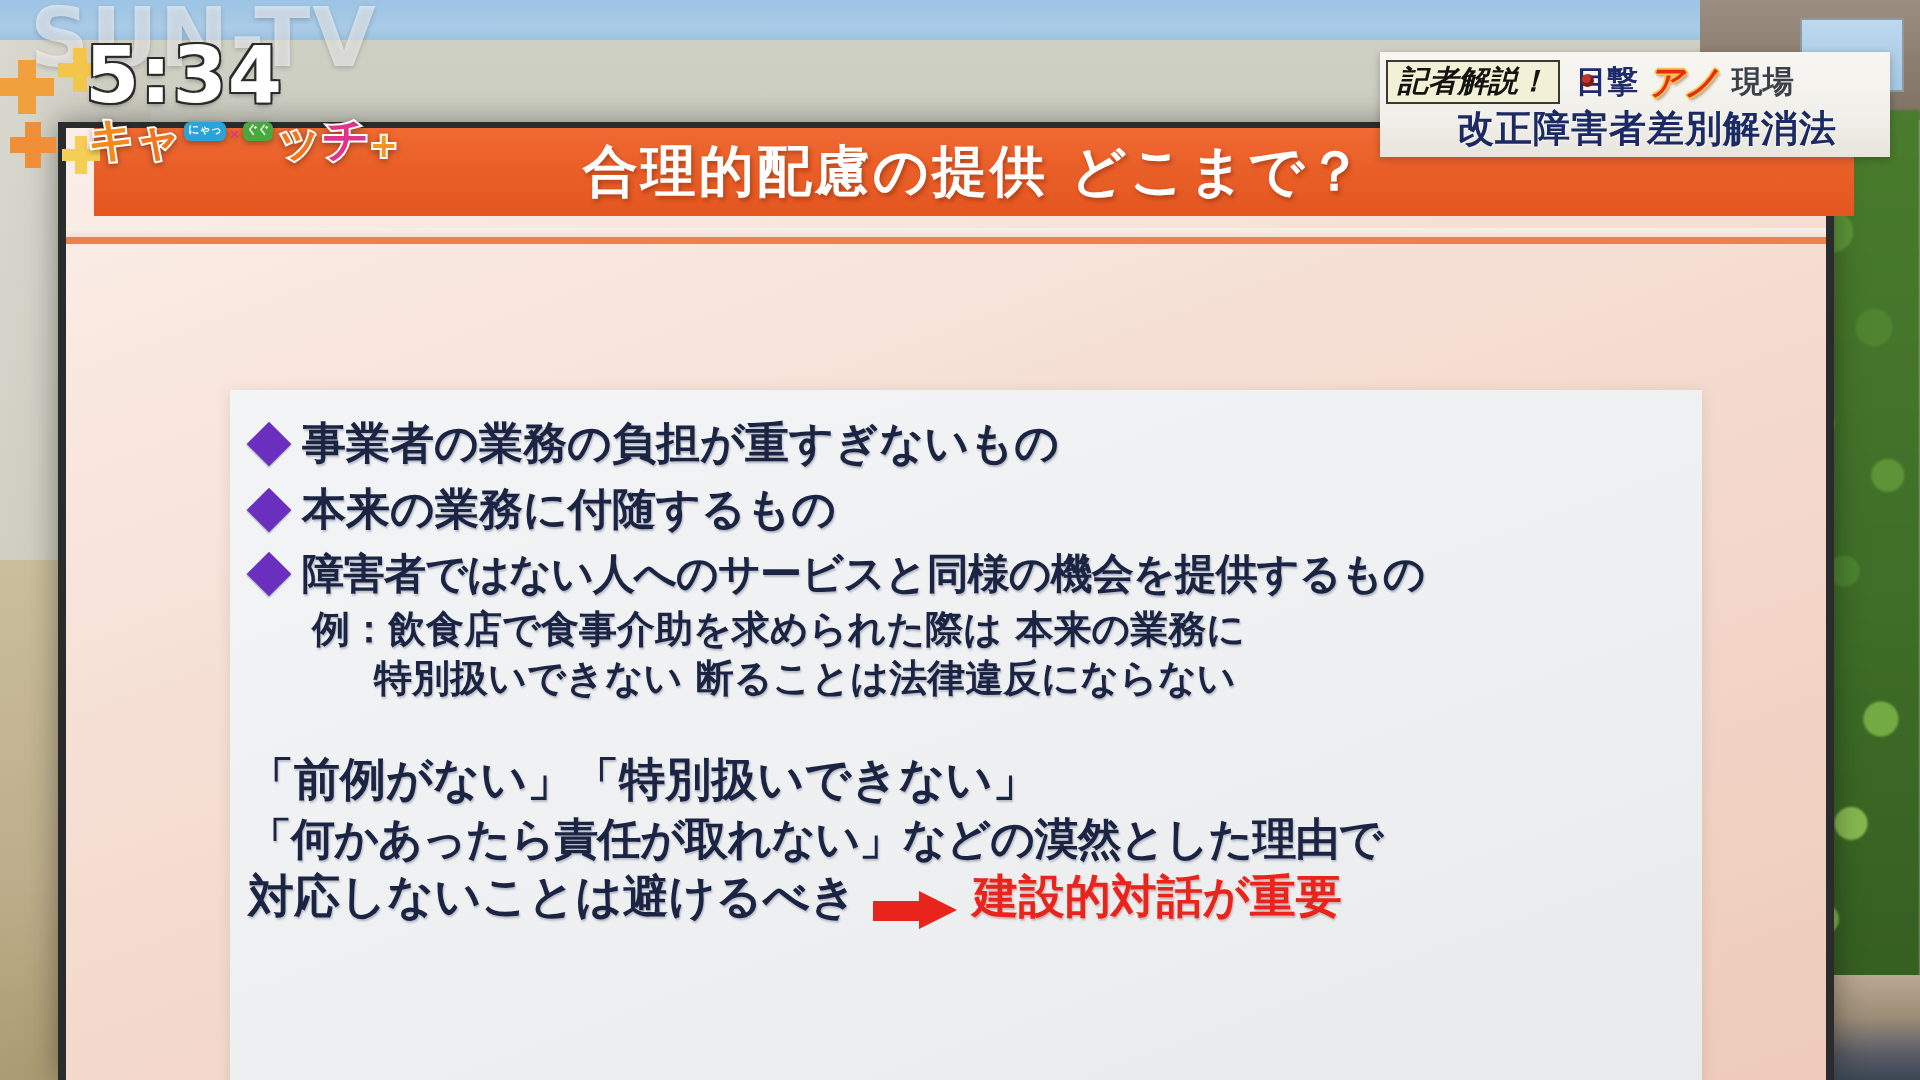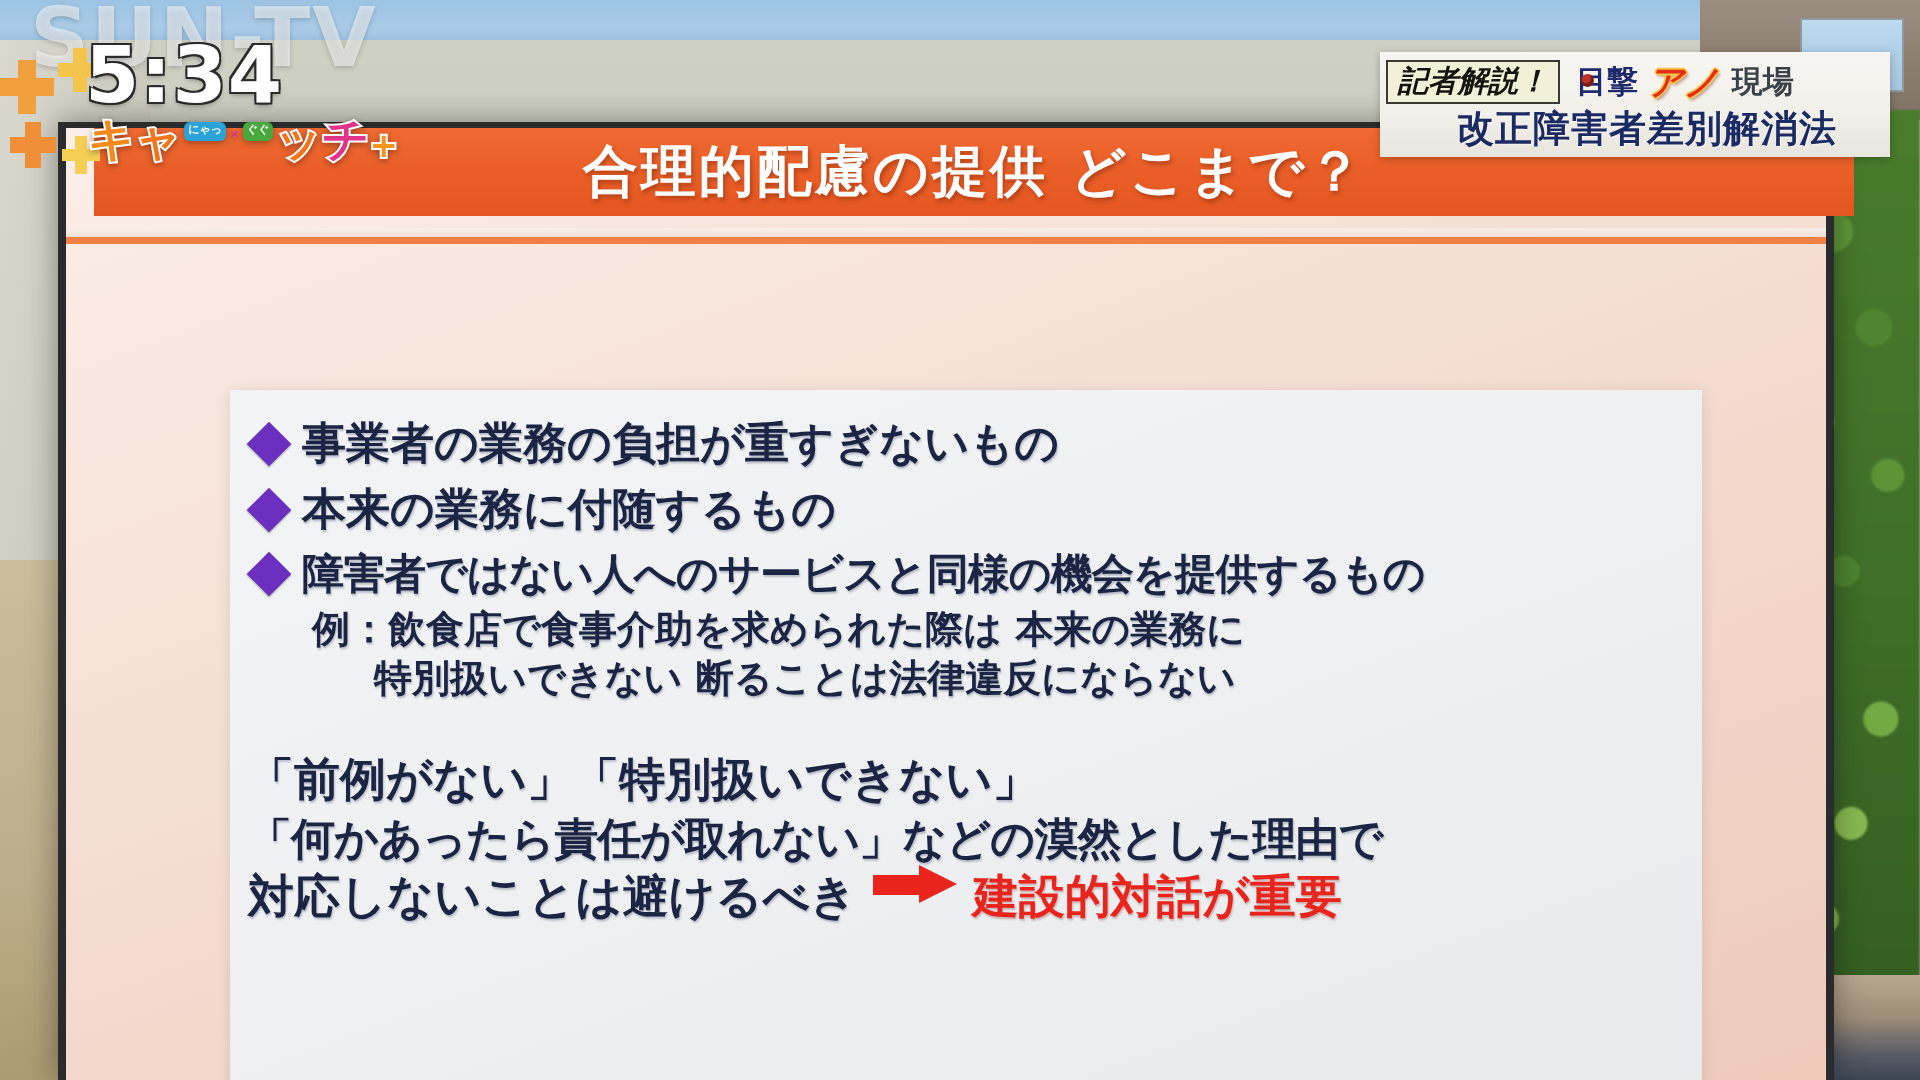--- a/index.html
+++ b/index.html
@@ -145,21 +145,21 @@
   }
   .example .line2{display:block;padding-left:62px;}
 
   .closing{
     position:absolute;left:18px;top:360px;width:1450px;
     color:#1b2442;font-size:46px;font-weight:bold;line-height:1.30;
     text-shadow:1px 2px 2px rgba(60,70,100,.30);
   }
   .closing .cl{display:block;white-space:nowrap;}
   .closing .cl.c2{font-size:44px;letter-spacing:-1px;}
-  .closing .cl.c3{display:flex;align-items:flex-start;gap:16px;}
+  .closing .cl.c3{display:flex;align-items:flex-end;gap:16px;}
   .arrow-red{
     display:inline-block;width:84px;height:34px;flex:0 0 84px;position:relative;
   }
   .arrow-red::before{
     content:"";position:absolute;left:0;top:8px;width:50px;height:20px;background:#e8241c;
   }
   .arrow-red::after{
     content:"";position:absolute;left:46px;top:-2px;width:0;height:0;
     border-top:19px solid transparent;border-bottom:19px solid transparent;
     border-left:38px solid #e8241c;

